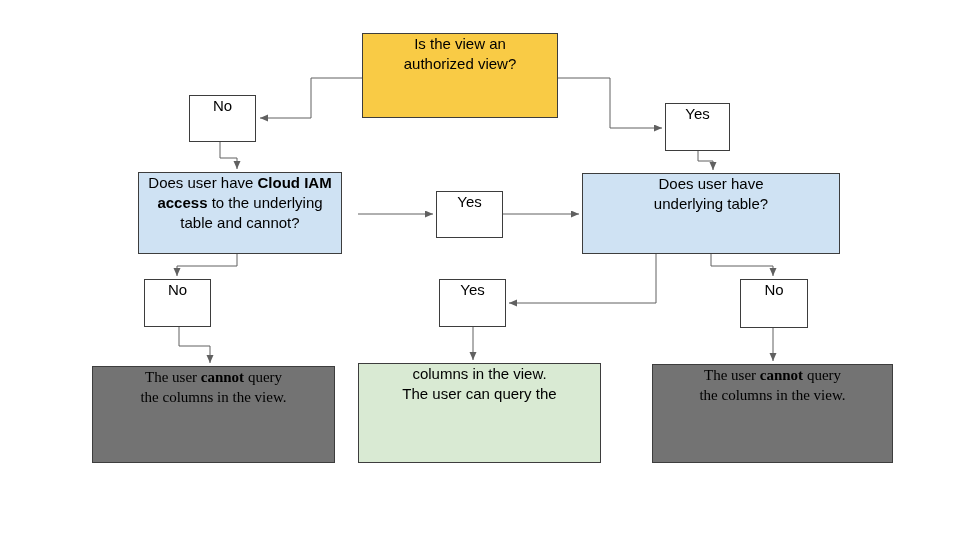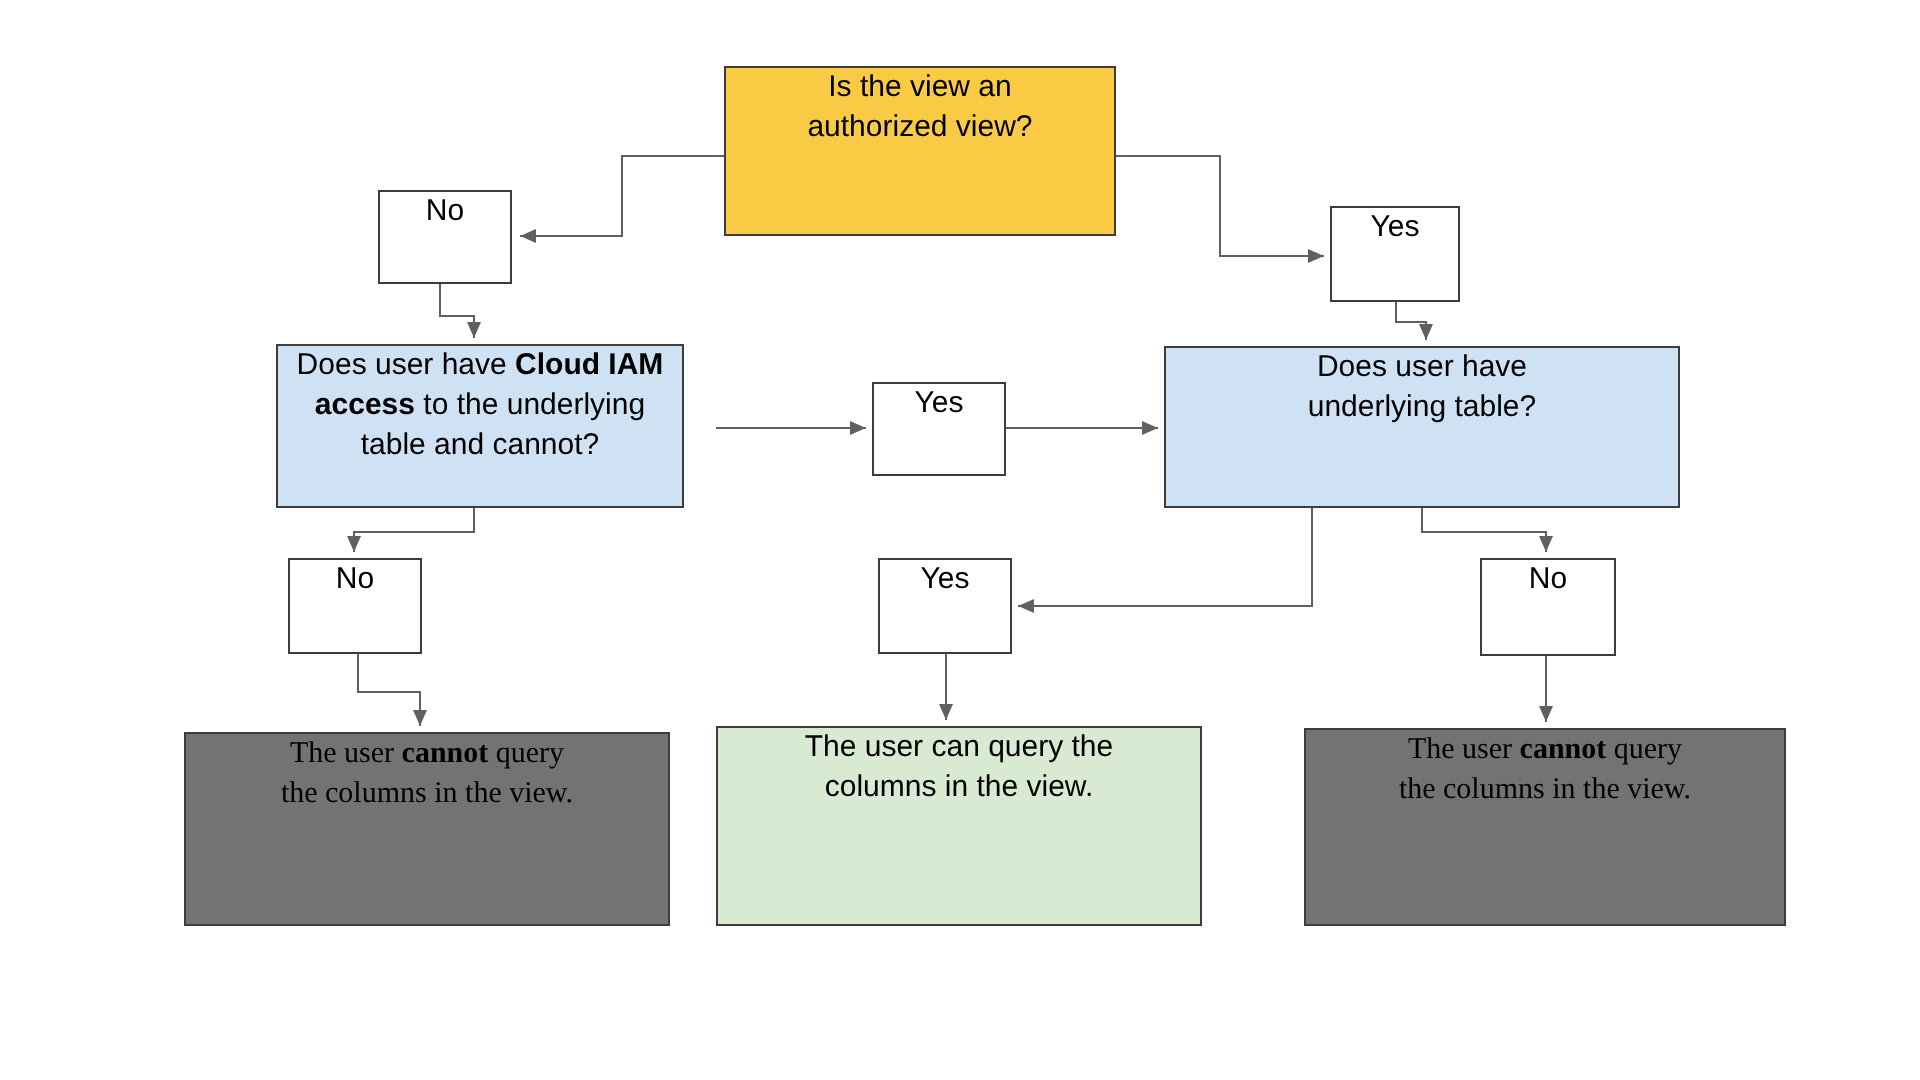--- a/index.html
+++ b/index.html
@@ -95,22 +95,22 @@
 
   <div class="node fill-gray" style="left:92px;top:366px;width:243px;height:97px;">
     <div class="txt">
         <div><span>The user </span><b>cannot</b><span> query</span></div>
         <div><span>the columns in the view.</span></div>
       </div>
   </div>
 
   <div class="node fill-green" style="left:358px;top:363px;width:243px;height:100px;">
     <div class="txt">
+        <div><span>columns in the view.</span></div>
         <div><span>The user can query the</span></div>
-        <div><span>columns in the view.</span></div>
       </div>
   </div>
 
   <div class="node fill-gray" style="left:652px;top:364px;width:241px;height:99px;">
     <div class="txt">
         <div><span>The user </span><b>cannot</b><span> query</span></div>
         <div><span>the columns in the view.</span></div>
       </div>
   </div>
 

